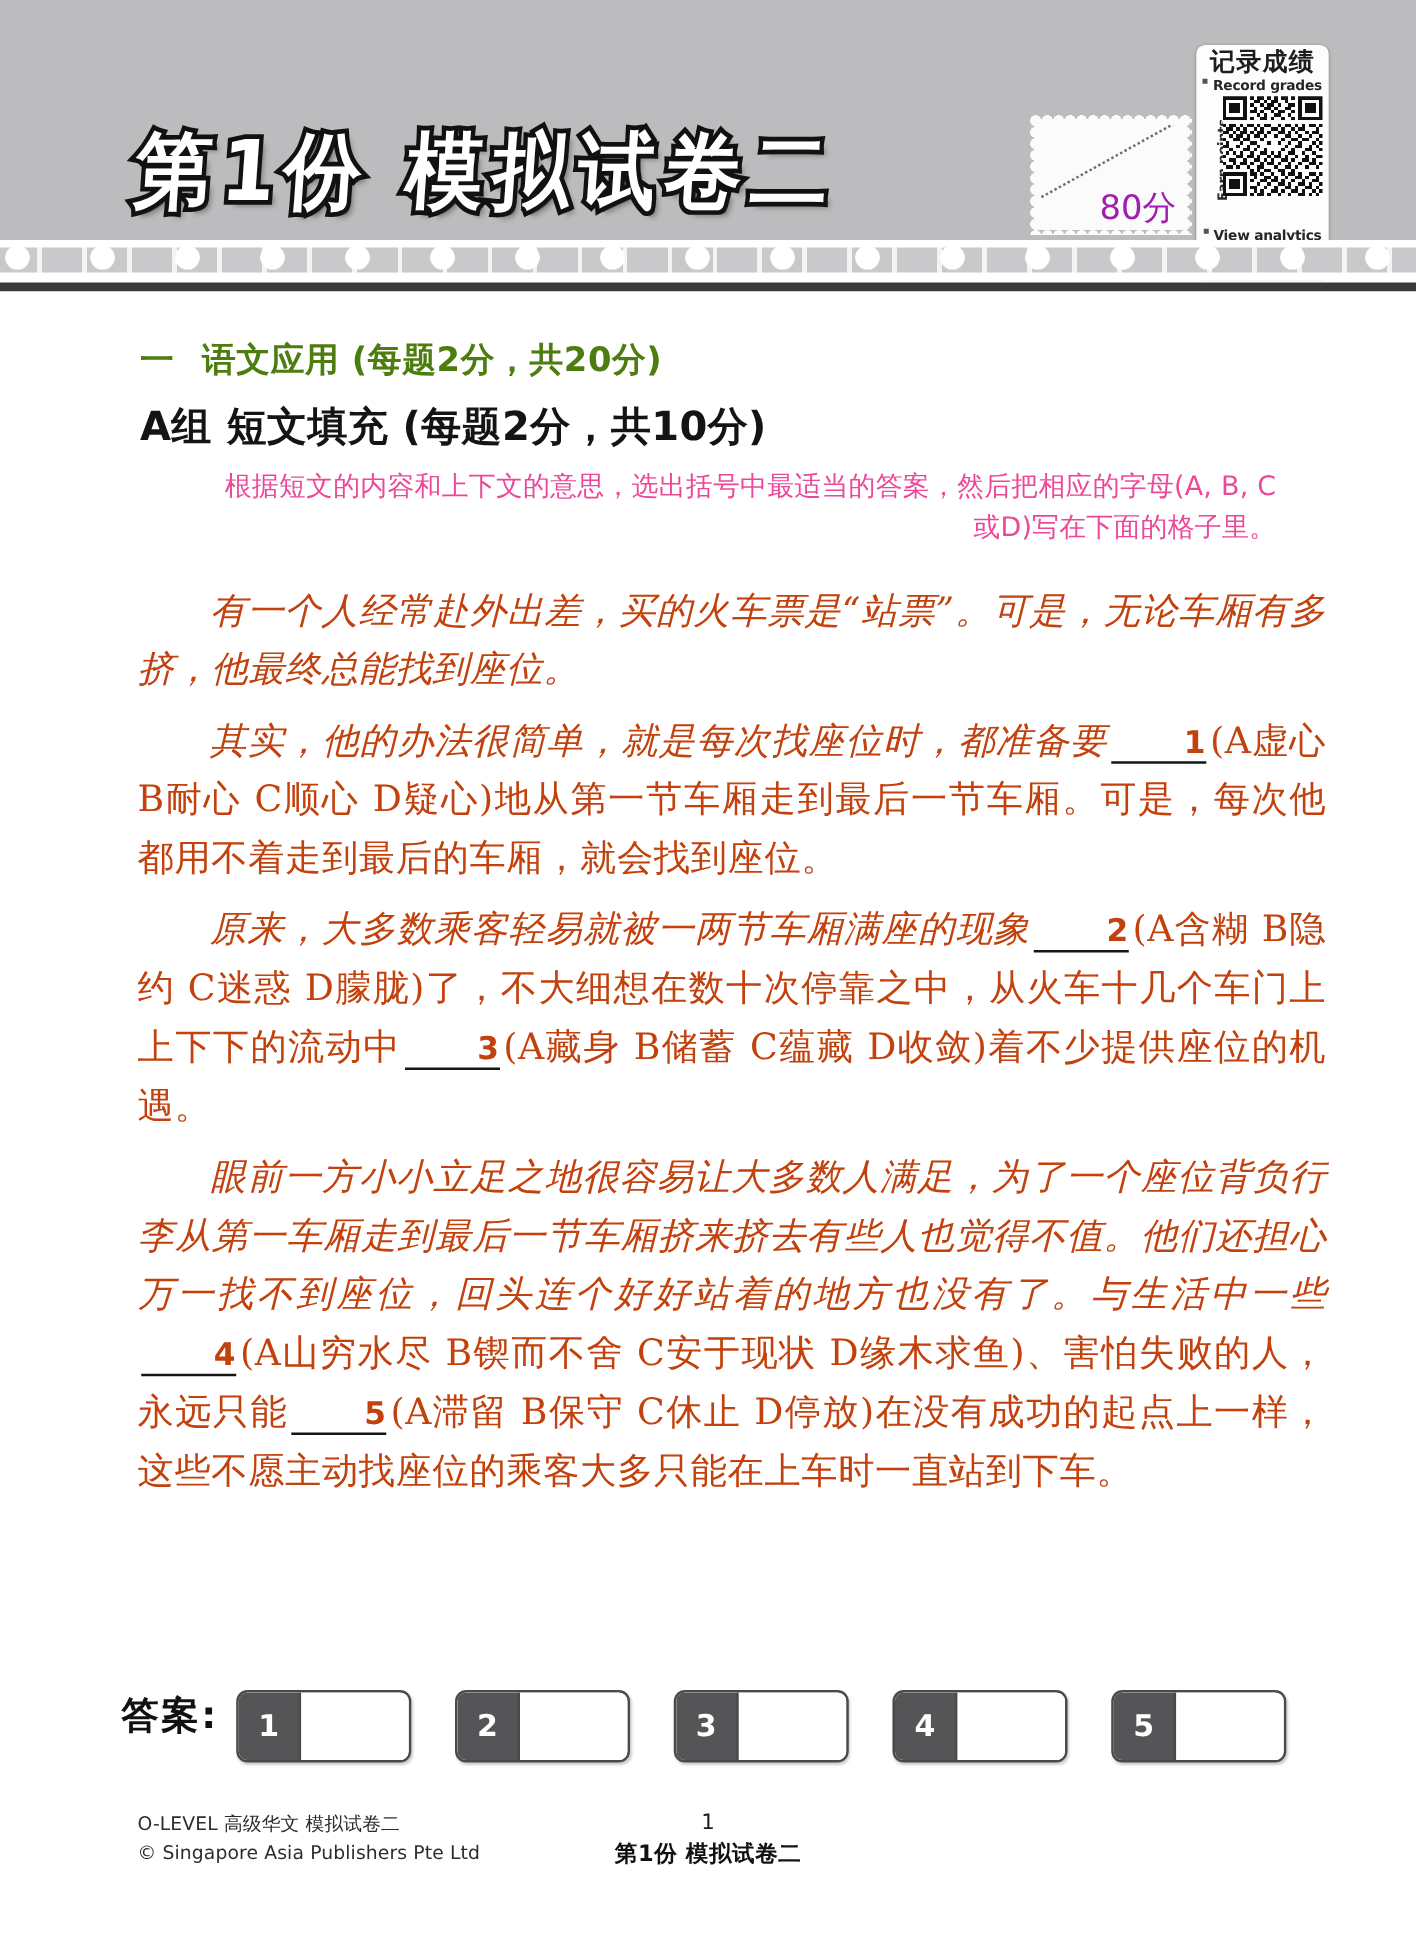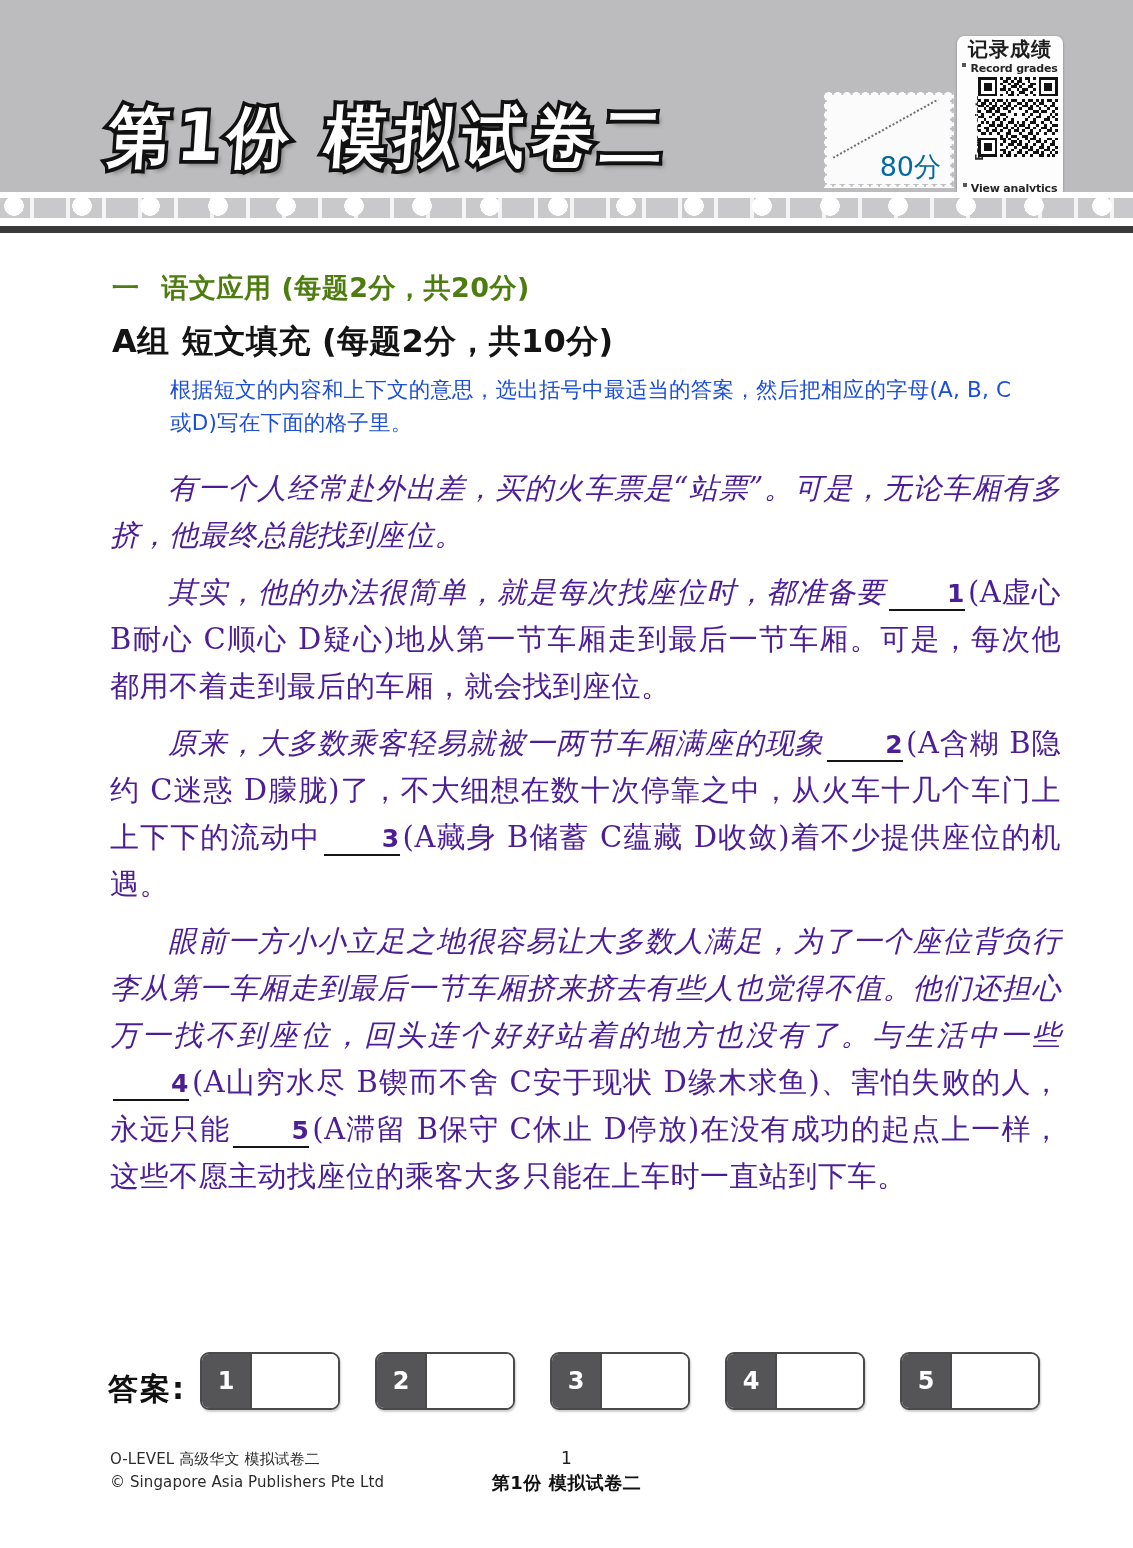--- a/index.html
+++ b/index.html
@@ -86,21 +86,21 @@
     transform: rotate(-29deg);
     transform-origin: left center;
     display: block;
   }
   .score-val {
     position: absolute;
     right: 9px;
     bottom: 4px;
     font-size: 27px;
     font-weight: 500;
-    color: #0369a1;
+    color: #a21caf;
     letter-spacing: 0px;
     line-height: 1;
     font-family: "DejaVu Sans", "Liberation Sans", sans-serif;
   }
 
   
   .qr-card {
     position: absolute;
     left: 957px;
     top: 36px;
@@ -210,30 +210,31 @@
     font-size: 32px;
     font-weight: 700;
     color: #141414;
     letter-spacing: 0.3px;
   }
   .sub-head .tag { margin-right: 12px; }
   .instructions {
     margin: 10px 112px 0 170px;
     font-size: 21.5px;
     line-height: 1.52;
-    color: #1d4ed8;
+    color: #ec4899;
     letter-spacing: 0.2px;
+    text-align: right;
   }
 
   .passage {
     margin: 26px 72px 12px 110px;
     font-family: "DejaVu Serif", "Liberation Serif", serif;
     font-size: 29px;
     line-height: 1.62;
-    color: #4c1d95;
+    color: #c2410c;
     text-align: justify;
     font-style: italic;
     letter-spacing: 0.5px;
   }
   .passage p { margin: 0 0 10px 0; text-indent: 2em; }
   .blank {
     display: inline-block;
     min-width: 34px;
     text-align: center;
     border-bottom: 2px solid #151515;
@@ -243,24 +244,24 @@
     font-size: 25px;
     margin: 0 3px;
     line-height: 1.15;
   }
   .opt { font-style: normal; font-family: "DejaVu Serif", "Liberation Serif", serif; }
 
   
   .answers {
     position: absolute;
     top: 1352px;
-    left: 108px;
+    left: 97px;
     width: 960px;
     display: flex;
-    align-items: flex-end;
+    align-items: flex-start;
   }
   .ans-label {
     font-size: 30px;
     font-weight: 700;
     letter-spacing: 2px;
     color: #111;
     margin-right: 14px;
     white-space: nowrap;
   }
   .ans-list { display: flex; gap: 35px; }

